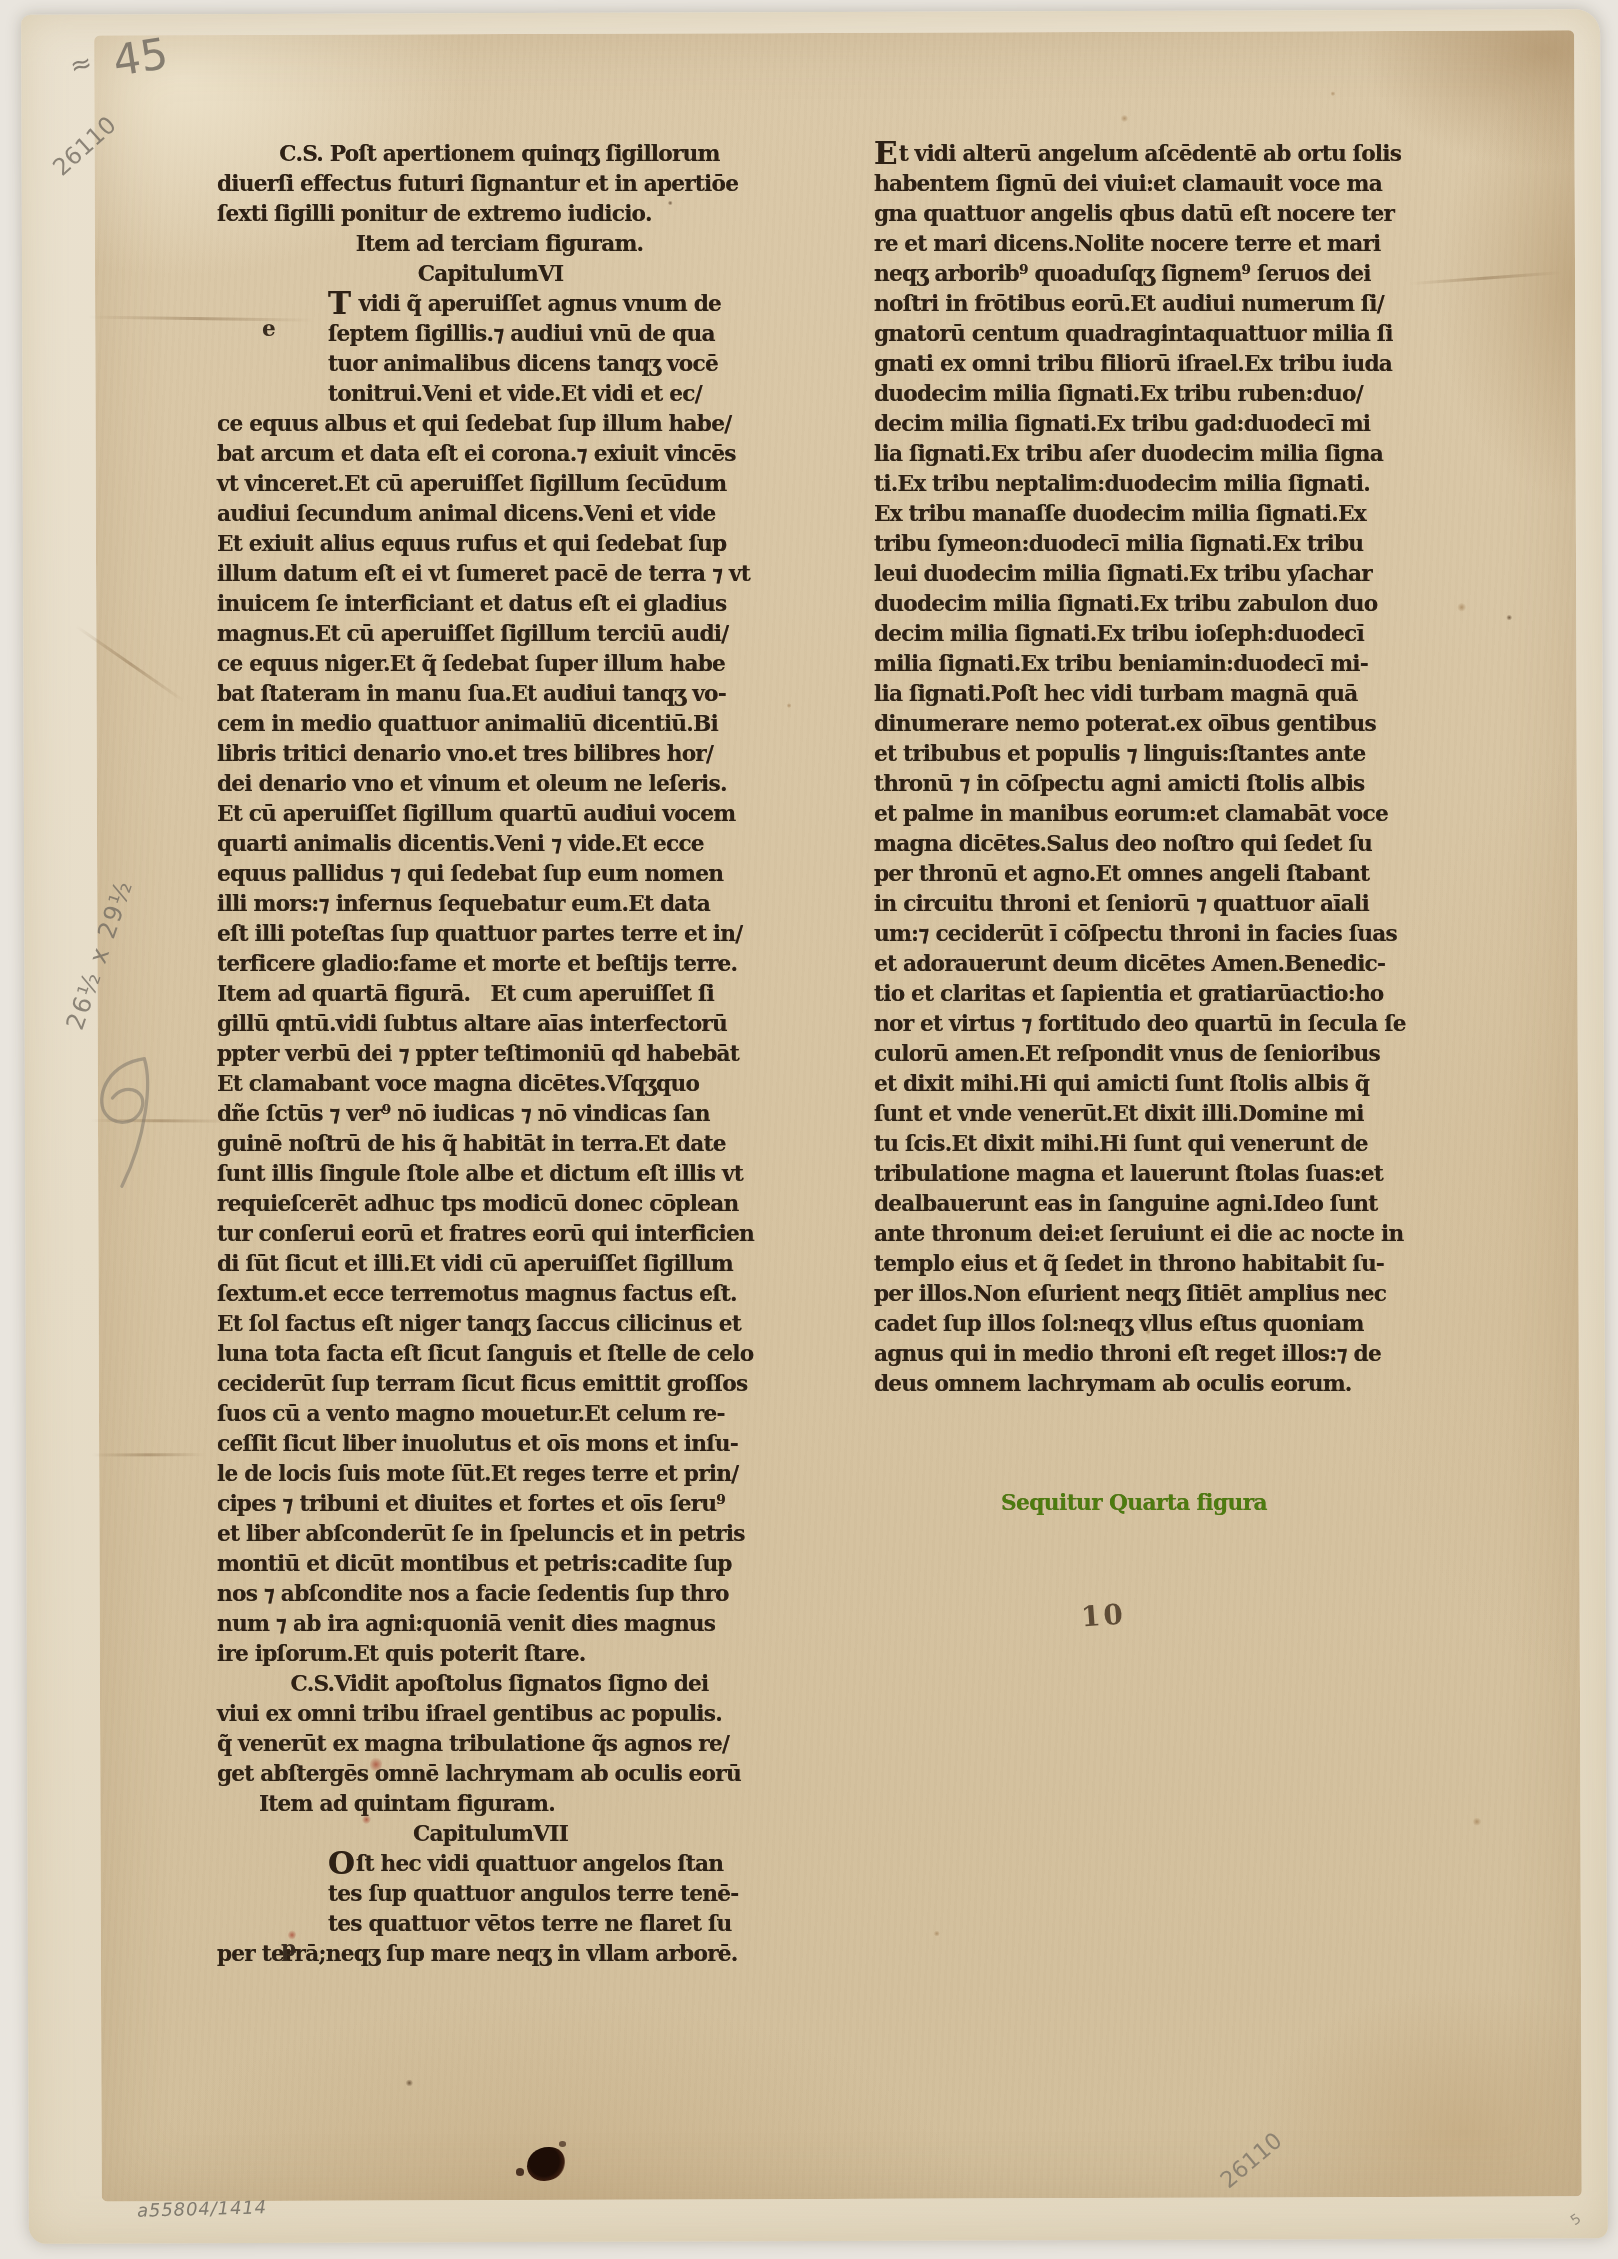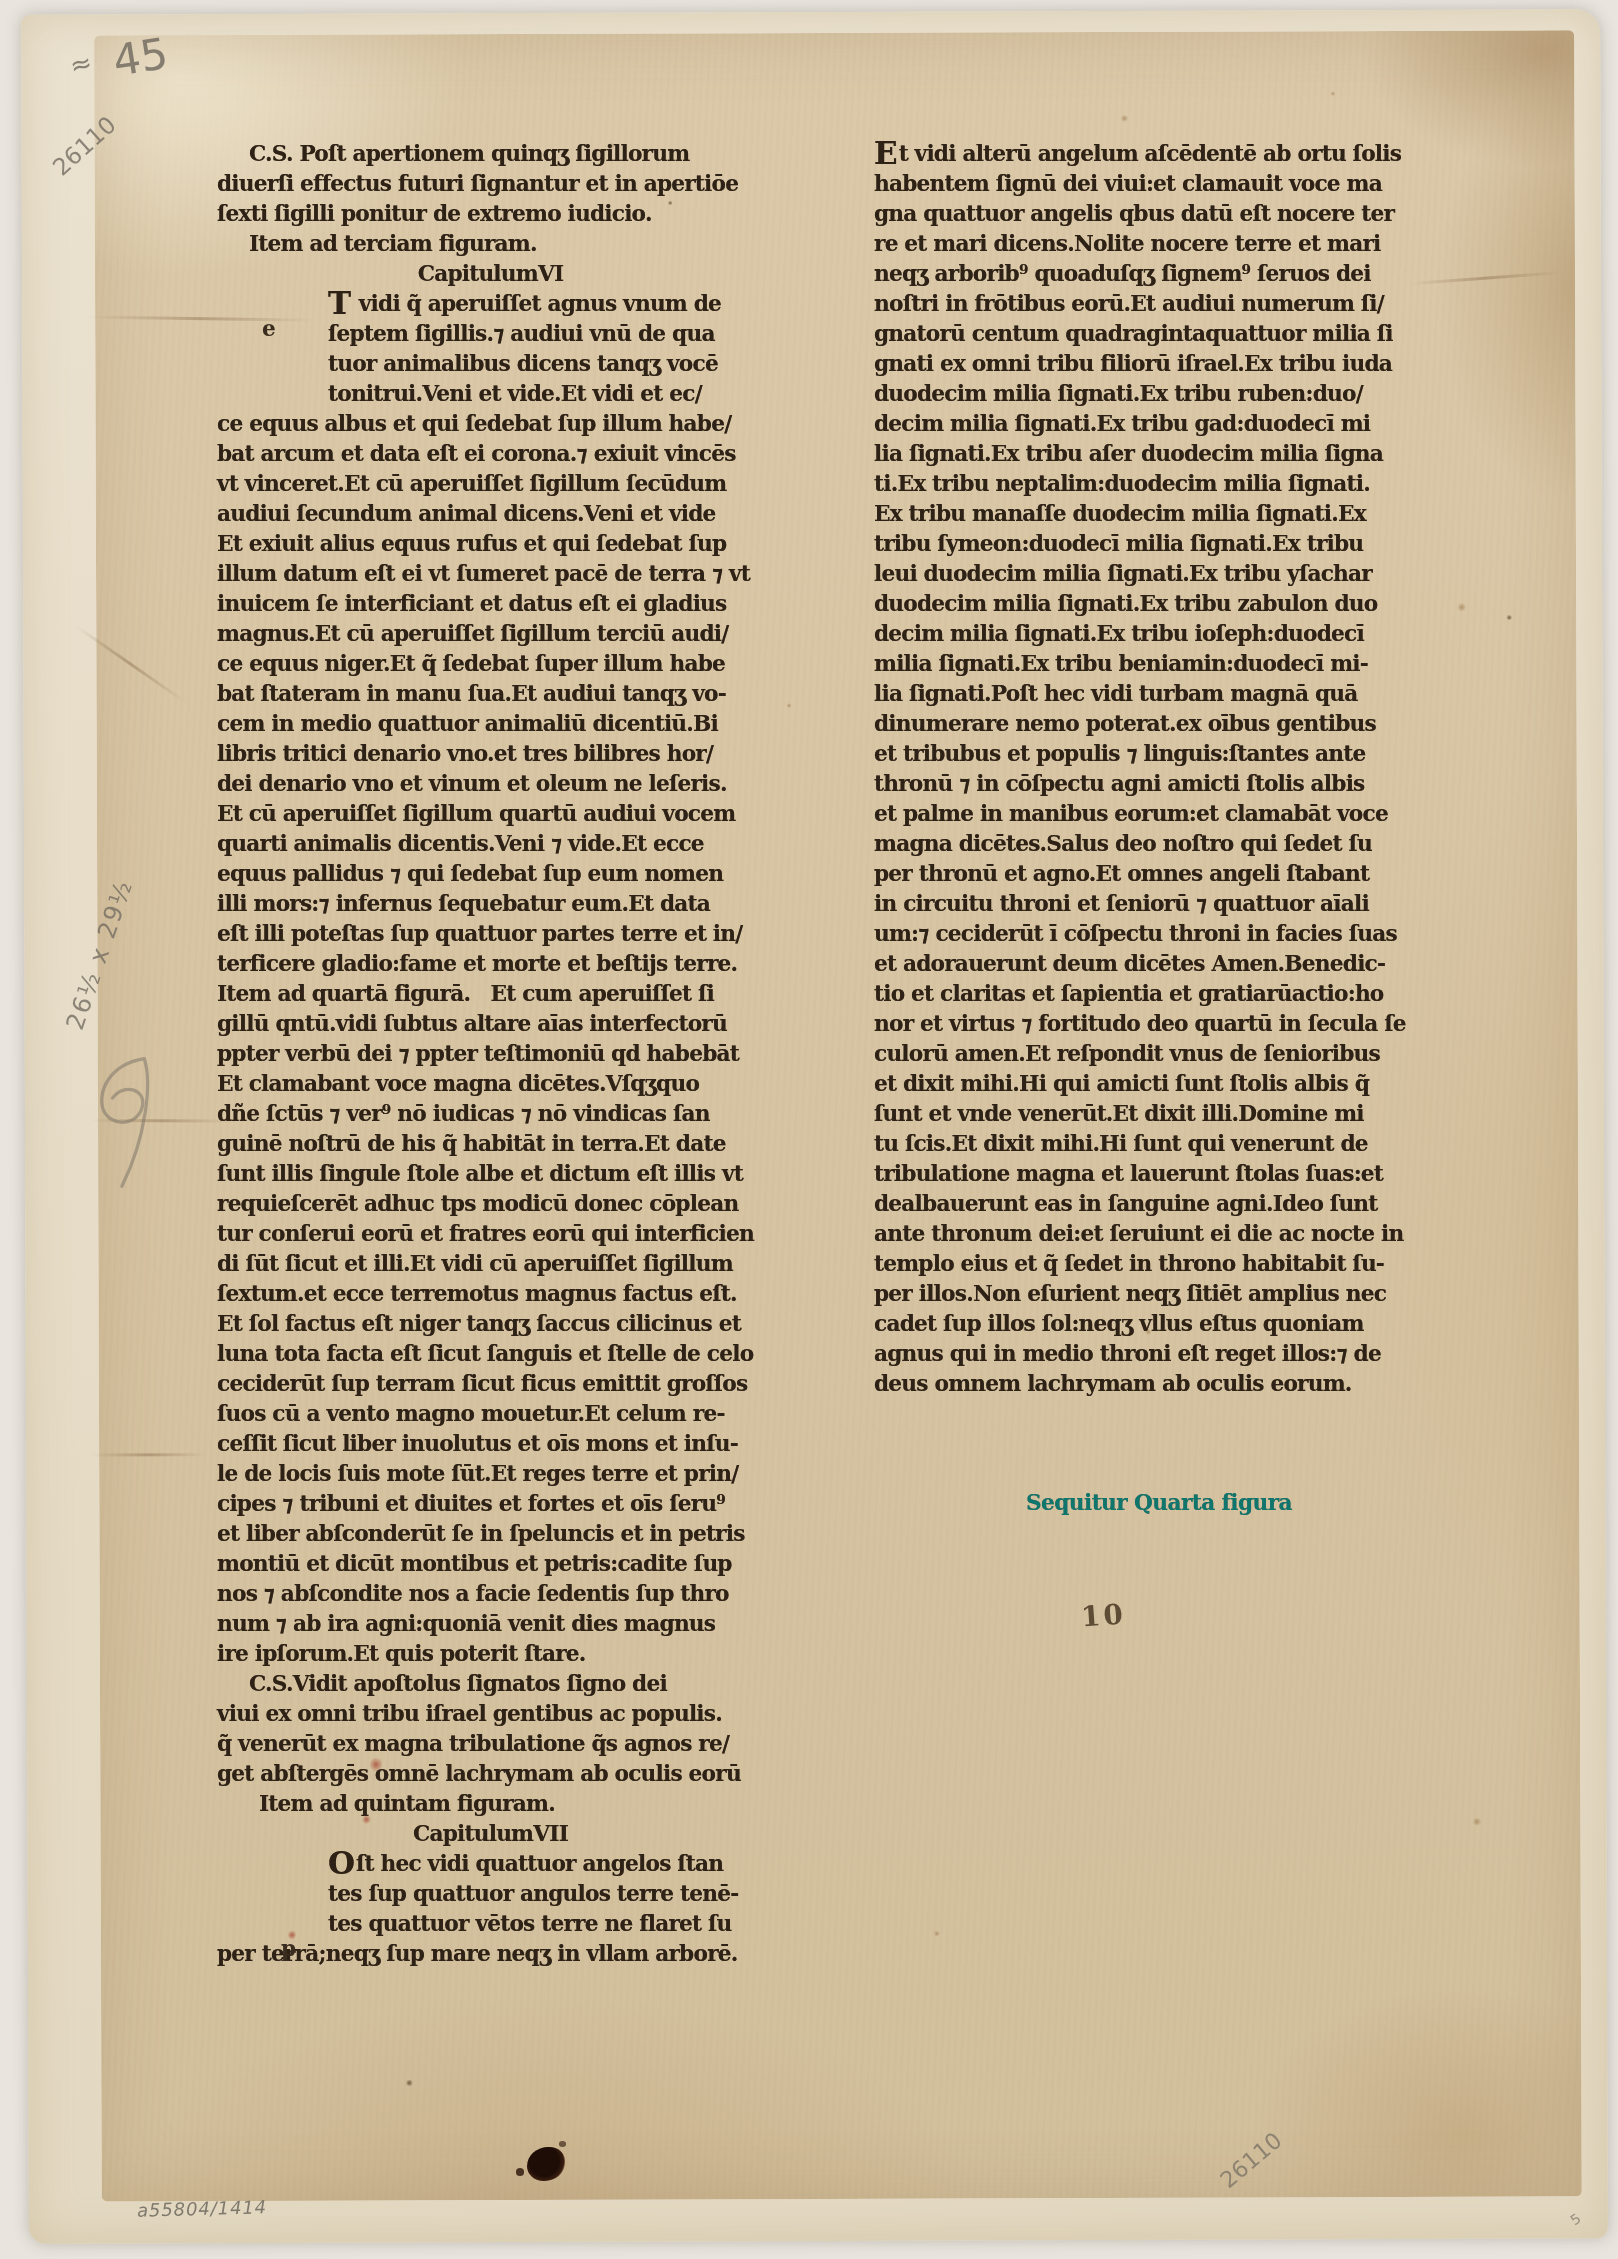--- a/index.html
+++ b/index.html
@@ -33,29 +33,29 @@
   .blot:after{content:"";position:absolute;left:-11.3px;top:21px;width:8.5px;height:7.5px;border-radius:50%;background:#2a1309;opacity:.8;}
   .blot:before{content:"";position:absolute;left:32px;top:-5.6px;width:6.6px;height:5.6px;border-radius:50%;background:#2a1309;opacity:.6;}
 
   
   .col{position:absolute;top:139px;width:533px;color:#2e2115;
        font:700 21.7px/30px "DejaVu Serif","DejaVu Sans",serif;
        letter-spacing:-0.8px;text-shadow:0 0 0.5px rgba(46,33,21,.55);}
   .col-left{left:217px;}
   .col-right{left:874px;}
   .t-line{white-space:pre;height:30px;}
-  .ind1{padding-left:32px;}
+  .ind1{padding-left:32px;text-align:center;}
   .ind2{padding-left:111px;}
   .ind3{padding-left:42px;}
   .chapter{display:flex;justify-content:center;padding-left:82px;padding-right:68px;}
   .initial{font-size:31px;line-height:0;position:relative;top:2.8px;margin-right:1.9px;letter-spacing:-0.9px;}
   .guide{position:absolute;color:#3a2d20;font:700 21.7px "DejaVu Serif",serif;}
   .guide-e{left:262px;top:316px;}
   .guide-p{left:281px;top:1936px;}
-  .caption{position:absolute;left:1026px;top:1488px;color:#0f766e;
+  .caption{position:absolute;left:1001px;top:1488px;color:#4d7c0f;
        font:700 21.7px/30px "DejaVu Serif","DejaVu Sans",serif;letter-spacing:-0.6px;
        text-shadow:0 0 0.5px rgba(46,33,21,.55);}
   .folio{position:absolute;left:1081px;top:1599px;color:#52402c;
        font:700 28px "DejaVu Serif",serif;letter-spacing:2.8px;transform:rotate(-4deg);opacity:.9;}
 
   
   .pencil{position:absolute;color:#756e63;font-family:"DejaVu Sans",sans-serif;opacity:.85;}
   .pc-45{left:113px;top:32px;font-size:43px;transform:rotate(-9deg);font-weight:400;}
   .pc-squiggle{left:70px;top:49px;font-size:26px;transform:rotate(-14deg);letter-spacing:-1.9px;}
   .pc-26110-tl{left:47px;top:132px;font-size:23.5px;transform:rotate(-42deg);opacity:.8;}

